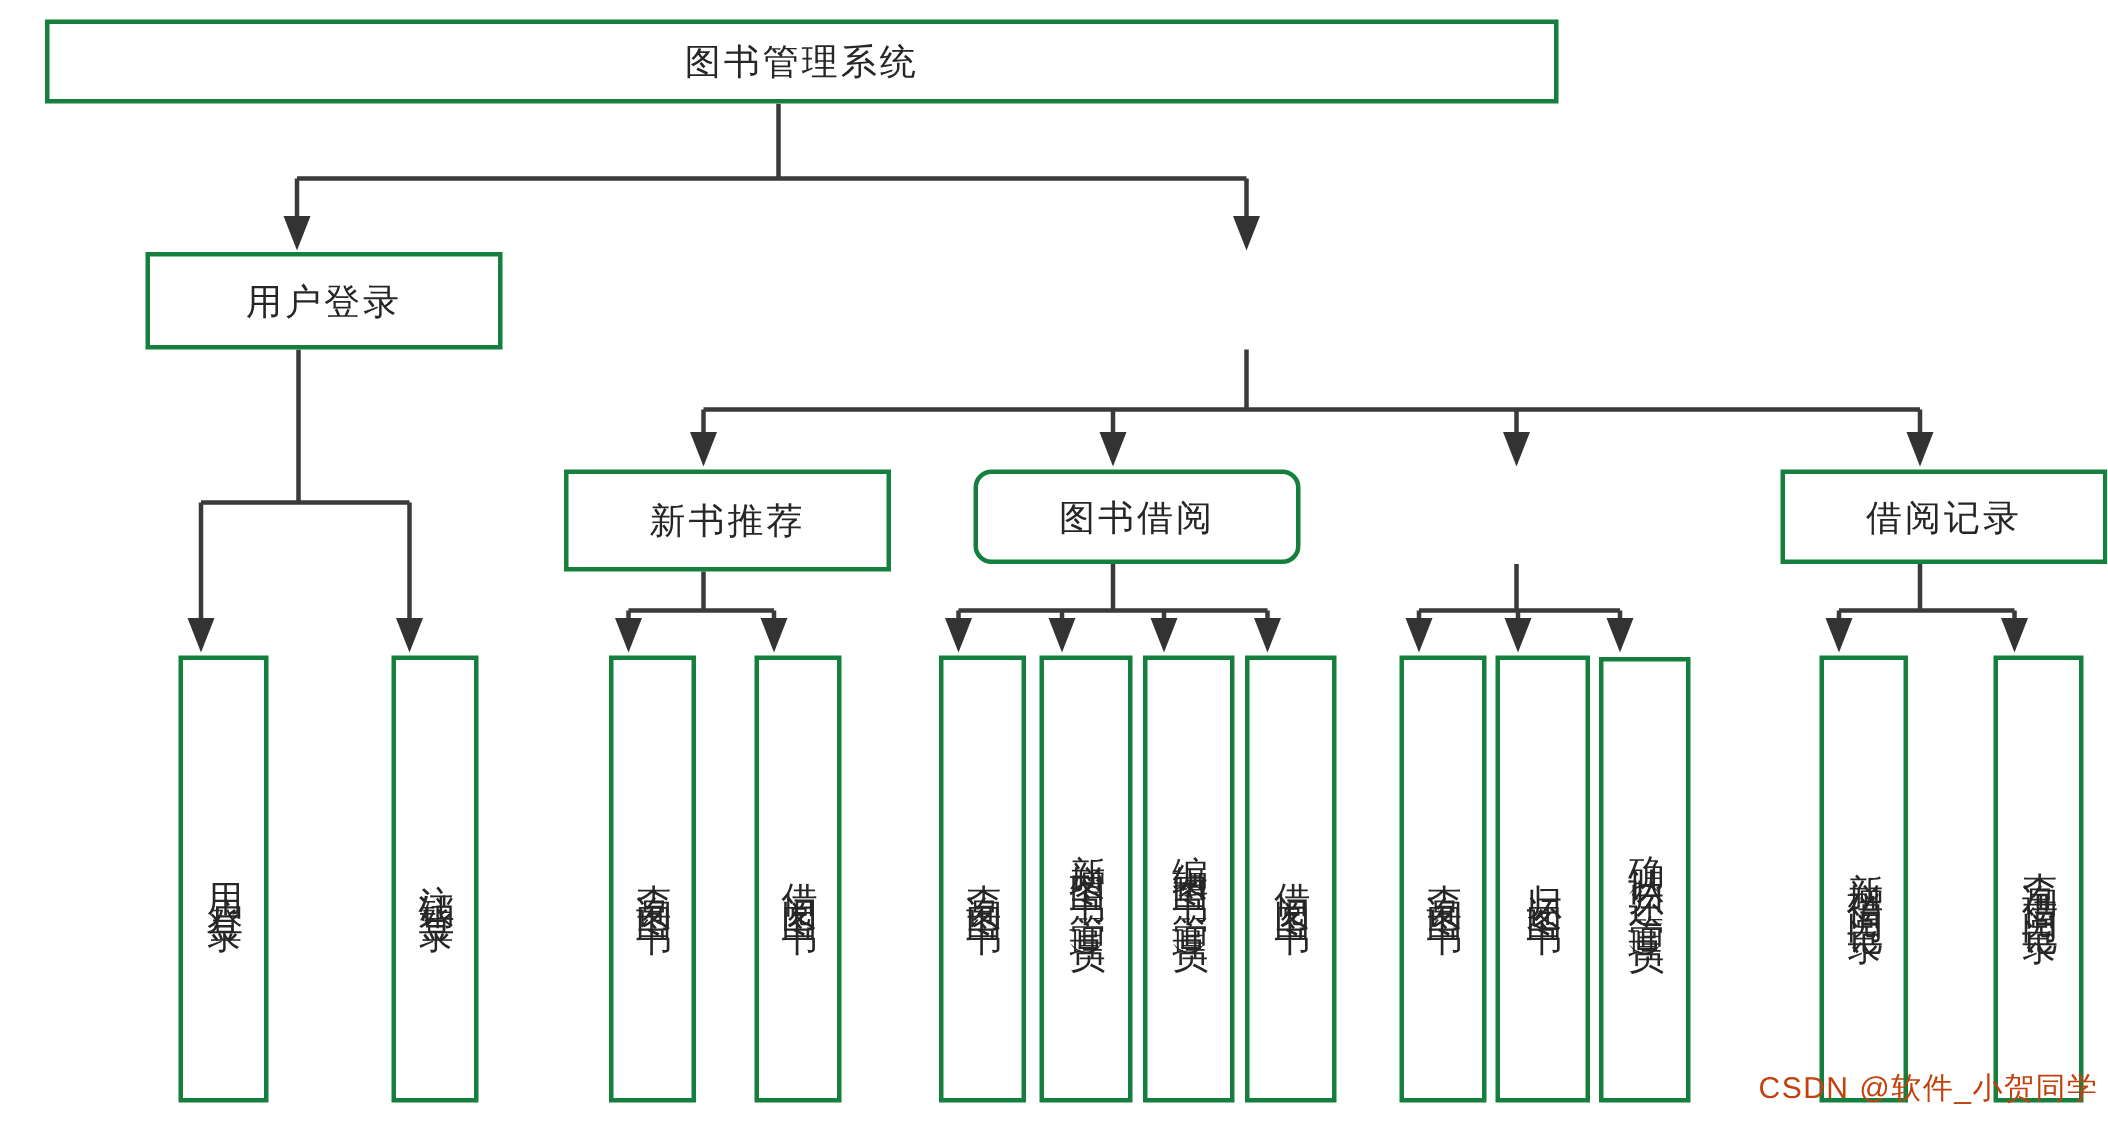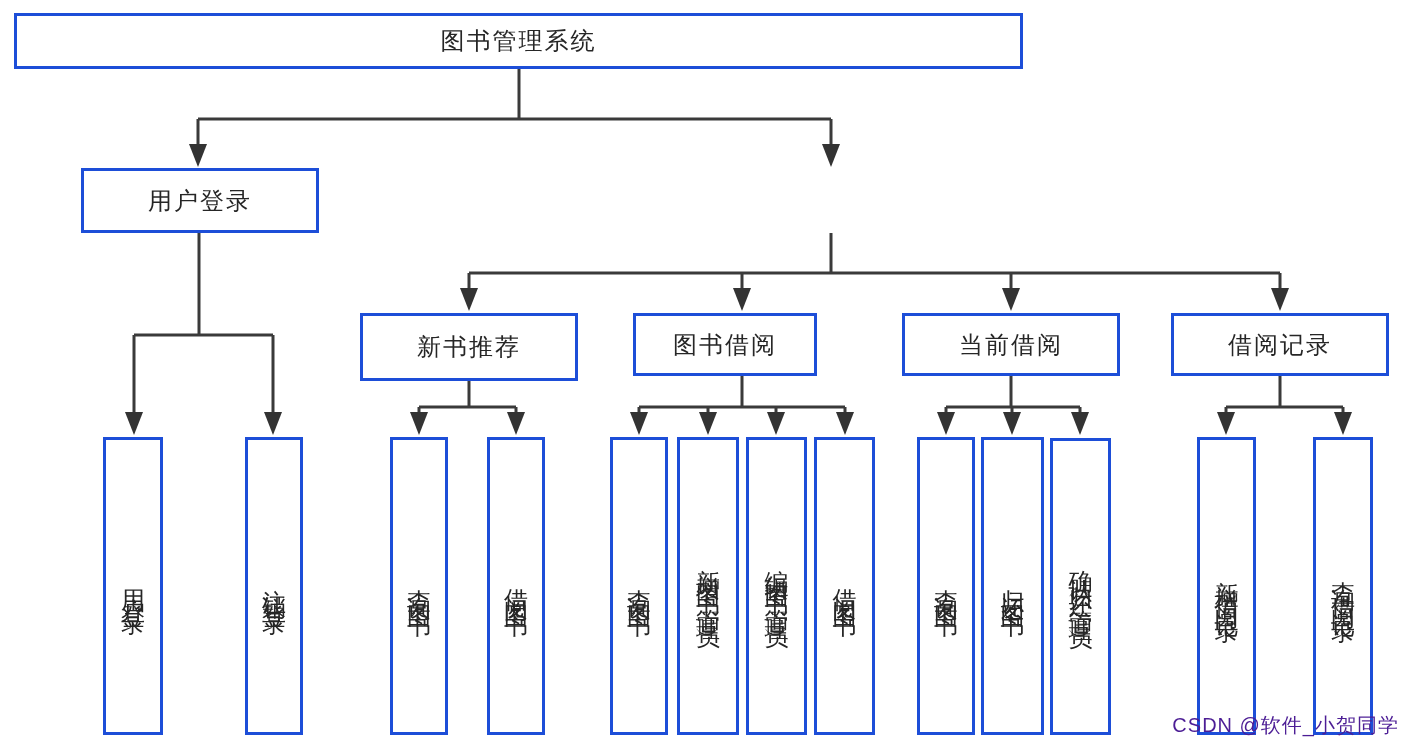--- a/index.html
+++ b/index.html
@@ -28,48 +28,49 @@
     stroke-width: 3;
     fill: none;
   }
   svg.connectors polygon {
     fill: #333333;
     stroke: none;
   }
   .box {
     position: absolute;
     box-sizing: border-box;
-    border: 3px solid #1d4ed8;
+    border: 3px solid #15803d;
     background: #ffffff;
     display: flex;
     align-items: center;
     justify-content: center;
     color: #262626;
     z-index: 2;
+    margin-left: 16px;
   }
   .hbox {
     font-size: 24px;
     letter-spacing: 2px;
     white-space: nowrap;
   }
   .vbox span {
     writing-mode: vertical-rl;
     text-orientation: mixed;
     font-size: 24px;
     line-height: 1;
     letter-spacing: 8px;
     white-space: nowrap;
     color: #262626;
   }
   .watermark {
     position: absolute;
     top: 712px;
     right: 6px;
     font-size: 20px;
-    color: #4c1d95;
+    color: #c2410c;
     letter-spacing: 1px;
     white-space: nowrap;
     z-index: 3;
   }
 </style>
 </head>
 <body>
 
 <div class="stage">
 
@@ -114,22 +115,21 @@
       <polygon points="1217,412 1235,412 1226,435"></polygon>
       <polygon points="1334,412 1352,412 1343,435"></polygon>
     </g>
   </svg>
 
   <div class="box hbox" style="left:14px; top:13px; width:1009px; height:56px;">图书管理系统</div>
 
   <div class="box hbox" style="left:81px; top:168px; width:238px; height:65px;">用户登录</div>
 
   <div class="box hbox" style="left:360px; top:313px; width:218px; height:68px;">新书推荐</div>
-  <div class="box hbox" style="left:633px; top:313px; width:184px; height:63px;">图书借阅</div>
-  <div class="box hbox" style="left:902px; top:313px; width:218px; height:63px;">当前借阅</div>
+  <div class="box hbox" style="left:633px; top:313px; width:218px; height:63px;border-radius:12px;">图书借阅</div>
   <div class="box hbox" style="left:1171px; top:313px; width:218px; height:63px;">借阅记录</div>
 
   <div class="box vbox" style="left:103px; top:437px; width:60px; height:298px;">
     <span>用户登录</span>
   </div>
   <div class="box vbox" style="left:245px; top:437px; width:58px; height:298px;">
     <span>注销登录</span>
   </div>
 
   <div class="box vbox" style="left:390px; top:437px; width:58px; height:298px;">

